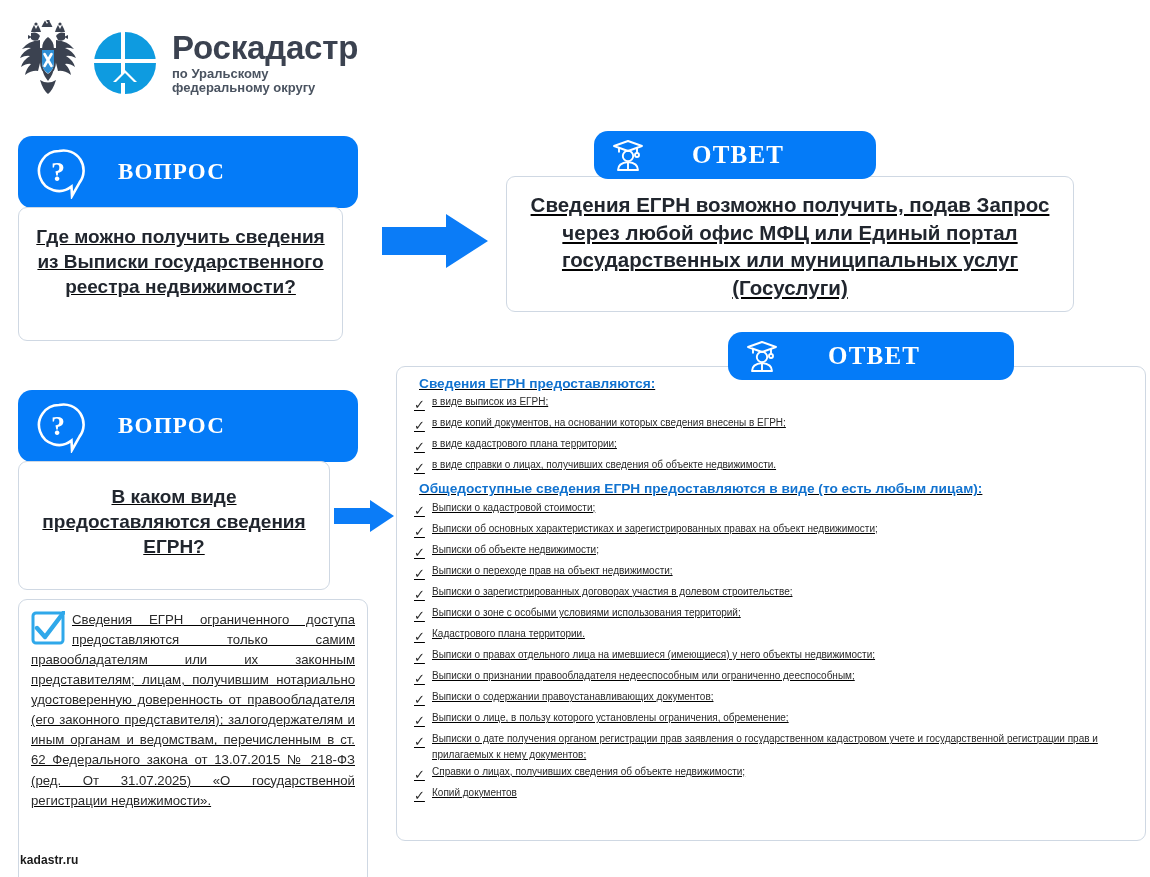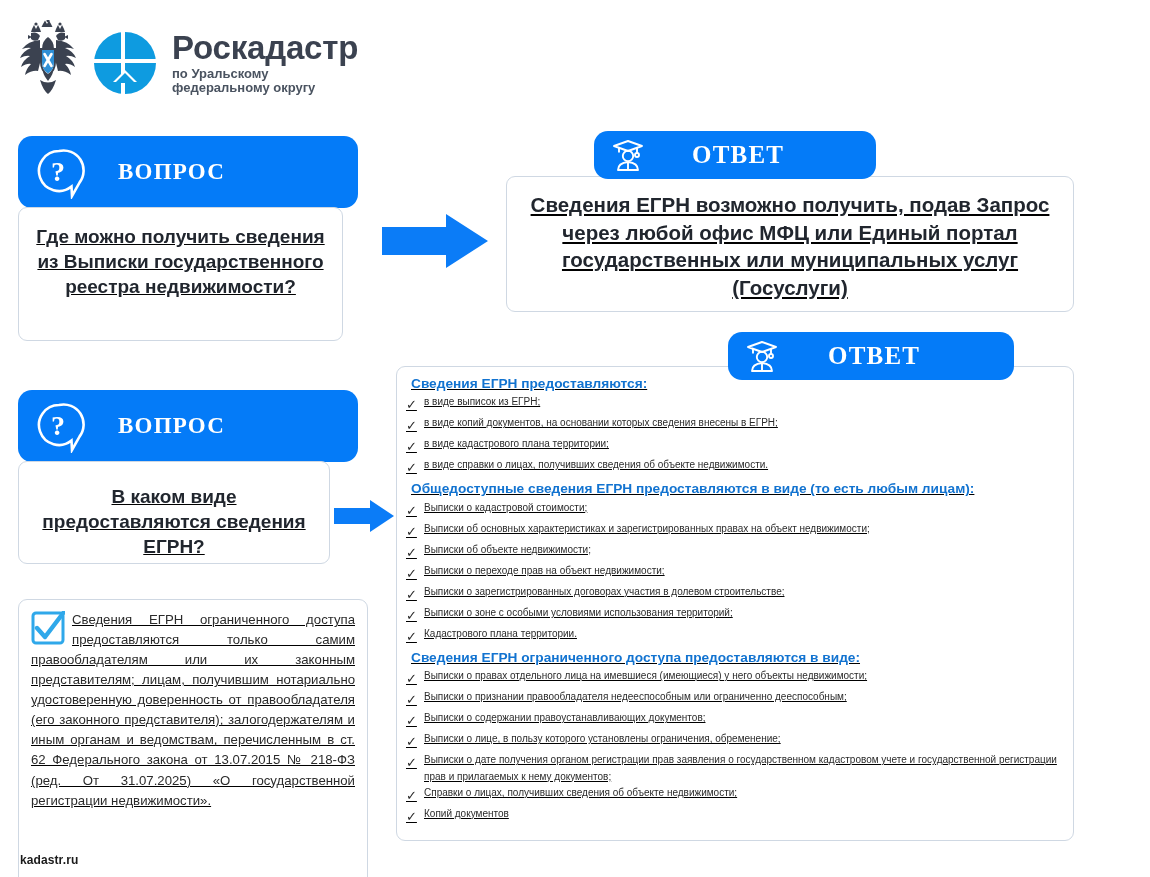--- a/index.html
+++ b/index.html
@@ -79,32 +79,32 @@
   }
 
   
   #q1-head   { left: 18px;  top: 136px; width: 340px; height: 72px; padding: 0 14px; }
   #q1-head .head-label { font-size: 23px; margin-left: 32px; }
   #q1-body   { left: 18px;  top: 207px; width: 325px; height: 134px; padding: 16px 10px 0 10px; }
 
   
   #q2-head   { left: 18px;  top: 390px; width: 340px; height: 72px; padding: 0 14px; }
   #q2-head .head-label { font-size: 23px; margin-left: 32px; }
-  #q2-body   { left: 18px;  top: 461px; width: 312px; height: 103px; padding: 22px 10px 0 10px; }
+  #q2-body   { left: 18px;  top: 461px; width: 312px; height: 129px; padding: 22px 10px 0 10px; }
 
   
   #a1-head   { left: 594px; top: 131px; width: 282px; height: 48px; padding: 0 16px; }
   #a1-head .head-label { font-size: 25px; margin-left: 46px; }
   #a1-body   { left: 506px; top: 176px; width: 568px; height: 136px; padding: 14px 12px 0 12px; }
   #a1-body .q-text { font-size: 20.5px; line-height: 1.35; }
 
   
   #a2-head   { left: 728px; top: 332px; width: 286px; height: 48px; padding: 0 16px; }
   #a2-head .head-label { font-size: 25px; margin-left: 48px; }
-  #a2-body   { left: 396px; top: 366px; width: 678px; height: 475px; padding: 6px 10px 0 6px; }
+  #a2-body   { left: 396px; top: 366px; width: 750px; height: 475px; padding: 6px 10px 0 14px; }
 
   
   #a2-list { list-style: none; margin: 0; padding: 0; }
   #a2-list li { display: flex; align-items: flex-start; }
   .grp-head {
     color: #1273D0;
     font-size: 13.7px;
     font-weight: bold;
     line-height: 1.55;
     padding-left: 8px;
@@ -307,23 +307,20 @@
       </li>
       <li>
         <span class="chk">✓</span>
         <span class="itm">Выписки о зоне с особыми условиями использования территорий;</span>
       </li>
       <li>
         <span class="chk">✓</span>
         <span class="itm">Кадастрового плана территории.</span>
       </li>
       <li>
-        <span class="grp-head">Сведения ЕГРН ограниченного доступа предоставляются в виде:</span>
-      </li>
-      <li>
         <span class="chk">✓</span>
         <span class="itm">Выписки о правах отдельного лица на имевшиеся (имеющиеся) у него объекты недвижимости;</span>
       </li>
       <li>
         <span class="chk">✓</span>
         <span class="itm">Выписки о признании правообладателя недееспособным или ограниченно дееспособным;</span>
       </li>
       <li>
         <span class="chk">✓</span>
         <span class="itm">Выписки о содержании правоустанавливающих документов;</span>

